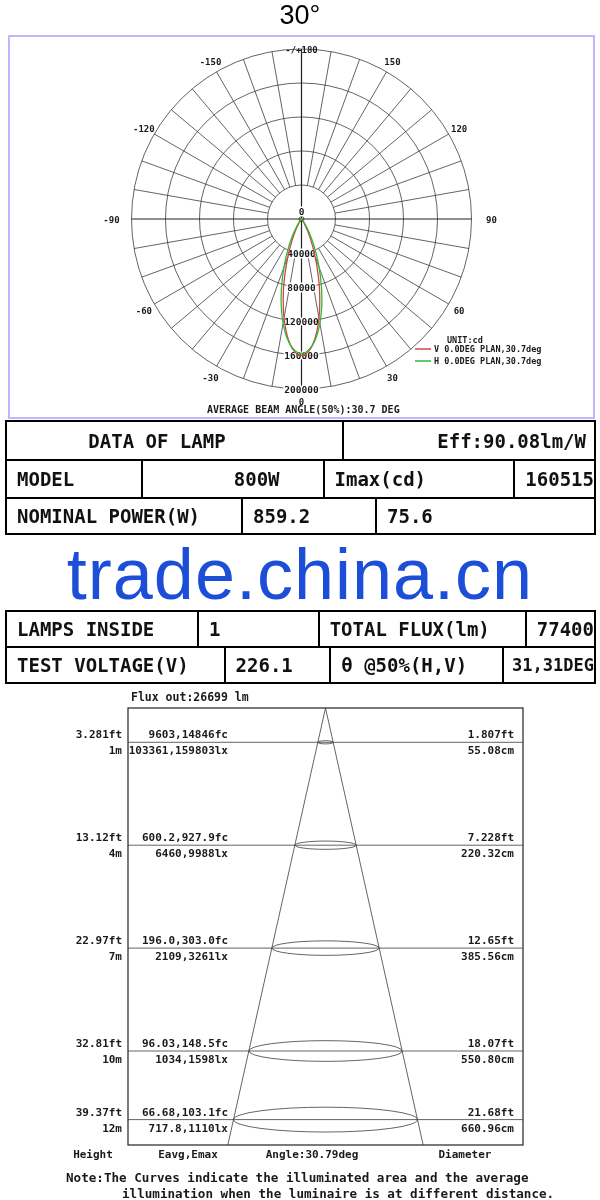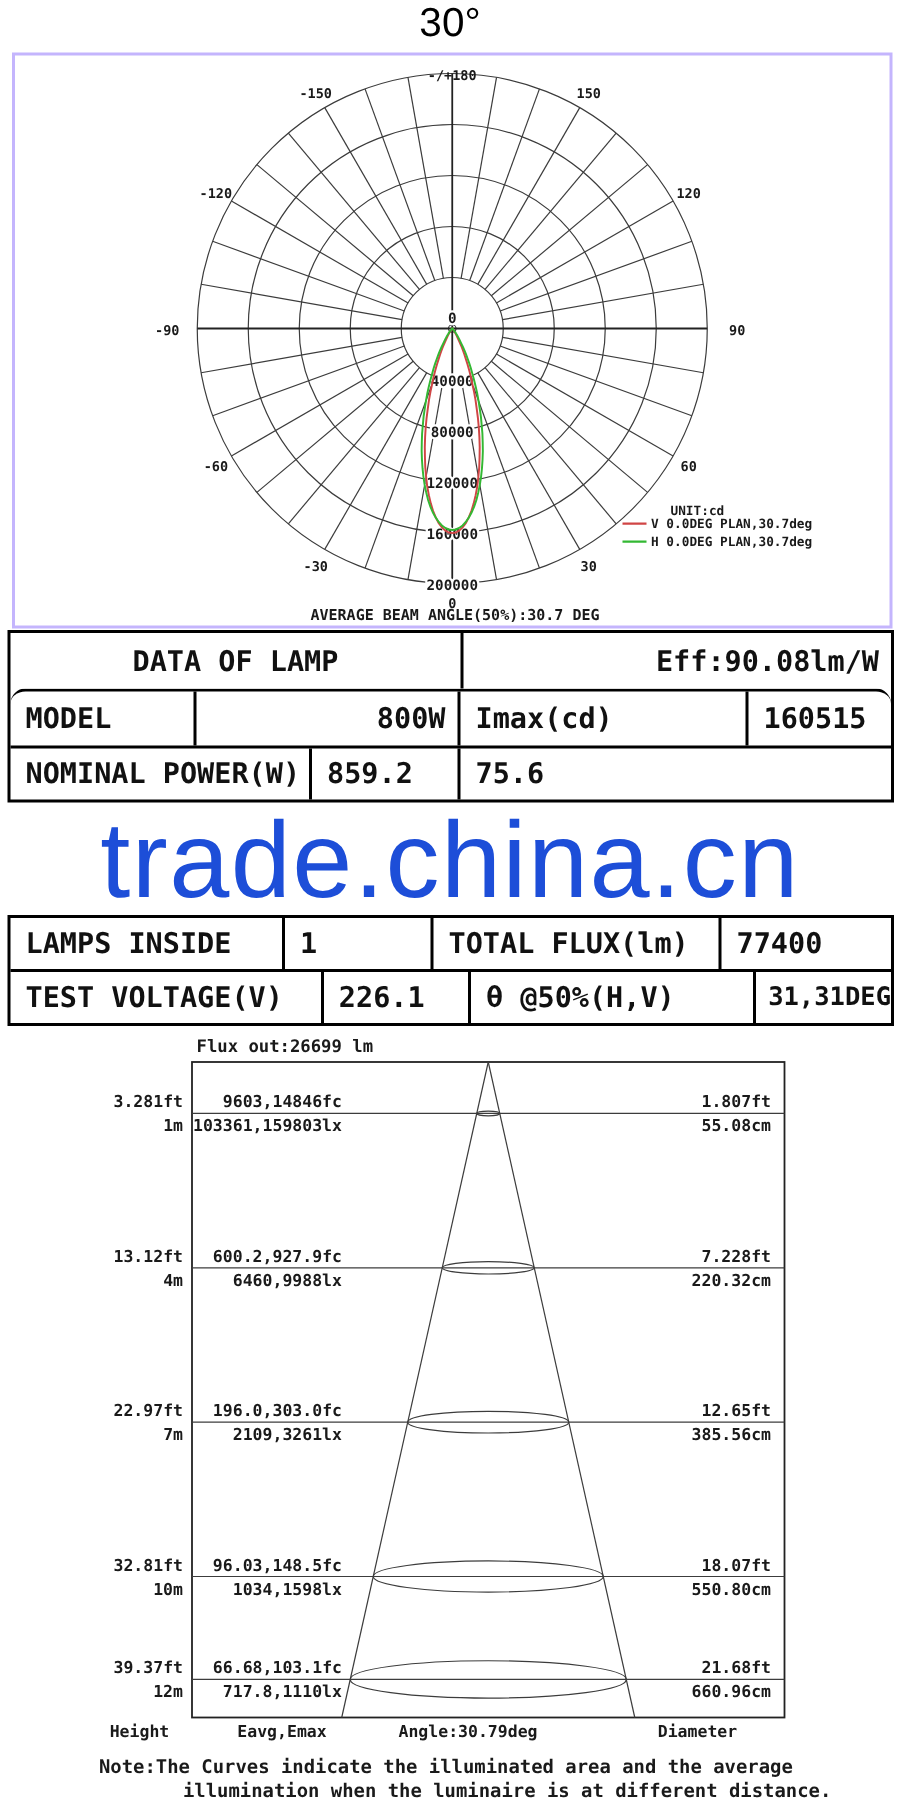--- a/index.html
+++ b/index.html
@@ -6,31 +6,31 @@
   body{width:600px;height:1200px;position:relative;overflow:hidden;
        font-family:"DejaVu Sans Mono","Liberation Mono",monospace;color:#111;}
   .title{position:absolute;top:0;left:0;width:600px;text-align:center;
          font-family:"Liberation Sans",sans-serif;font-weight:normal;font-size:27px;color:#000;}
   .polar-box{position:absolute;left:8px;top:35px;width:583px;height:380px;border:2px solid #c4b5fd;}
   .polar-box svg{position:absolute;left:0;top:0;}
   
   .tbl{position:absolute;left:5px;width:591px;border:2px solid #000;box-sizing:border-box;}
   .tbl1{top:420px;}
   .tbl2{top:610px;}
-  .trow{display:flex;border-top:2px solid #000;}
+  .trow{display:flex;border-top:2px solid #000;gap:35px;}
   .trow:first-child{border-top:none;}
   .cell{display:flex;align-items:center;padding-left:10px;box-sizing:border-box;
         font-size:19px;font-weight:bold;border-left:2px solid #000;white-space:nowrap;overflow:visible;}
   .cell:first-child{border-left:none;}
   .grow{flex:1;}
   .c-center{justify-content:center;padding-left:0;}
   .c-right{justify-content:flex-end;padding-right:8px;padding-left:17px;}
   .c4{}
   .small4{font-size:17px;padding-left:8px;}
-  .hA{height:37px;} .hB{height:36px;border-radius:10px;} .hC{height:34px;}
+  .hA{height:37px;} .hB{height:36px;} .hC{height:34px;}
   .wm{position:absolute;left:0;top:538px;width:600px;height:72px;display:flex;
       align-items:center;justify-content:center;
       font-family:"Liberation Sans",sans-serif;font-size:72px;color:#1d4ed8;letter-spacing:1px;}
   .cone-wrap{position:absolute;left:0;top:686px;width:532px;height:514px;}
   
   svg text{font-family:"DejaVu Sans Mono","Liberation Mono",monospace;font-weight:bold;fill:#1a1a1a;font-size:9px;}
   svg .grid{stroke:#3c3c3c;stroke-width:0.8;fill:none;}
   svg .axis{stroke:#222;stroke-width:1.2;fill:none;}
   svg .rlab{font-size:9.5px;paint-order:stroke;stroke:#fff;stroke-width:3px;}
   svg .alab{font-size:9px;}

